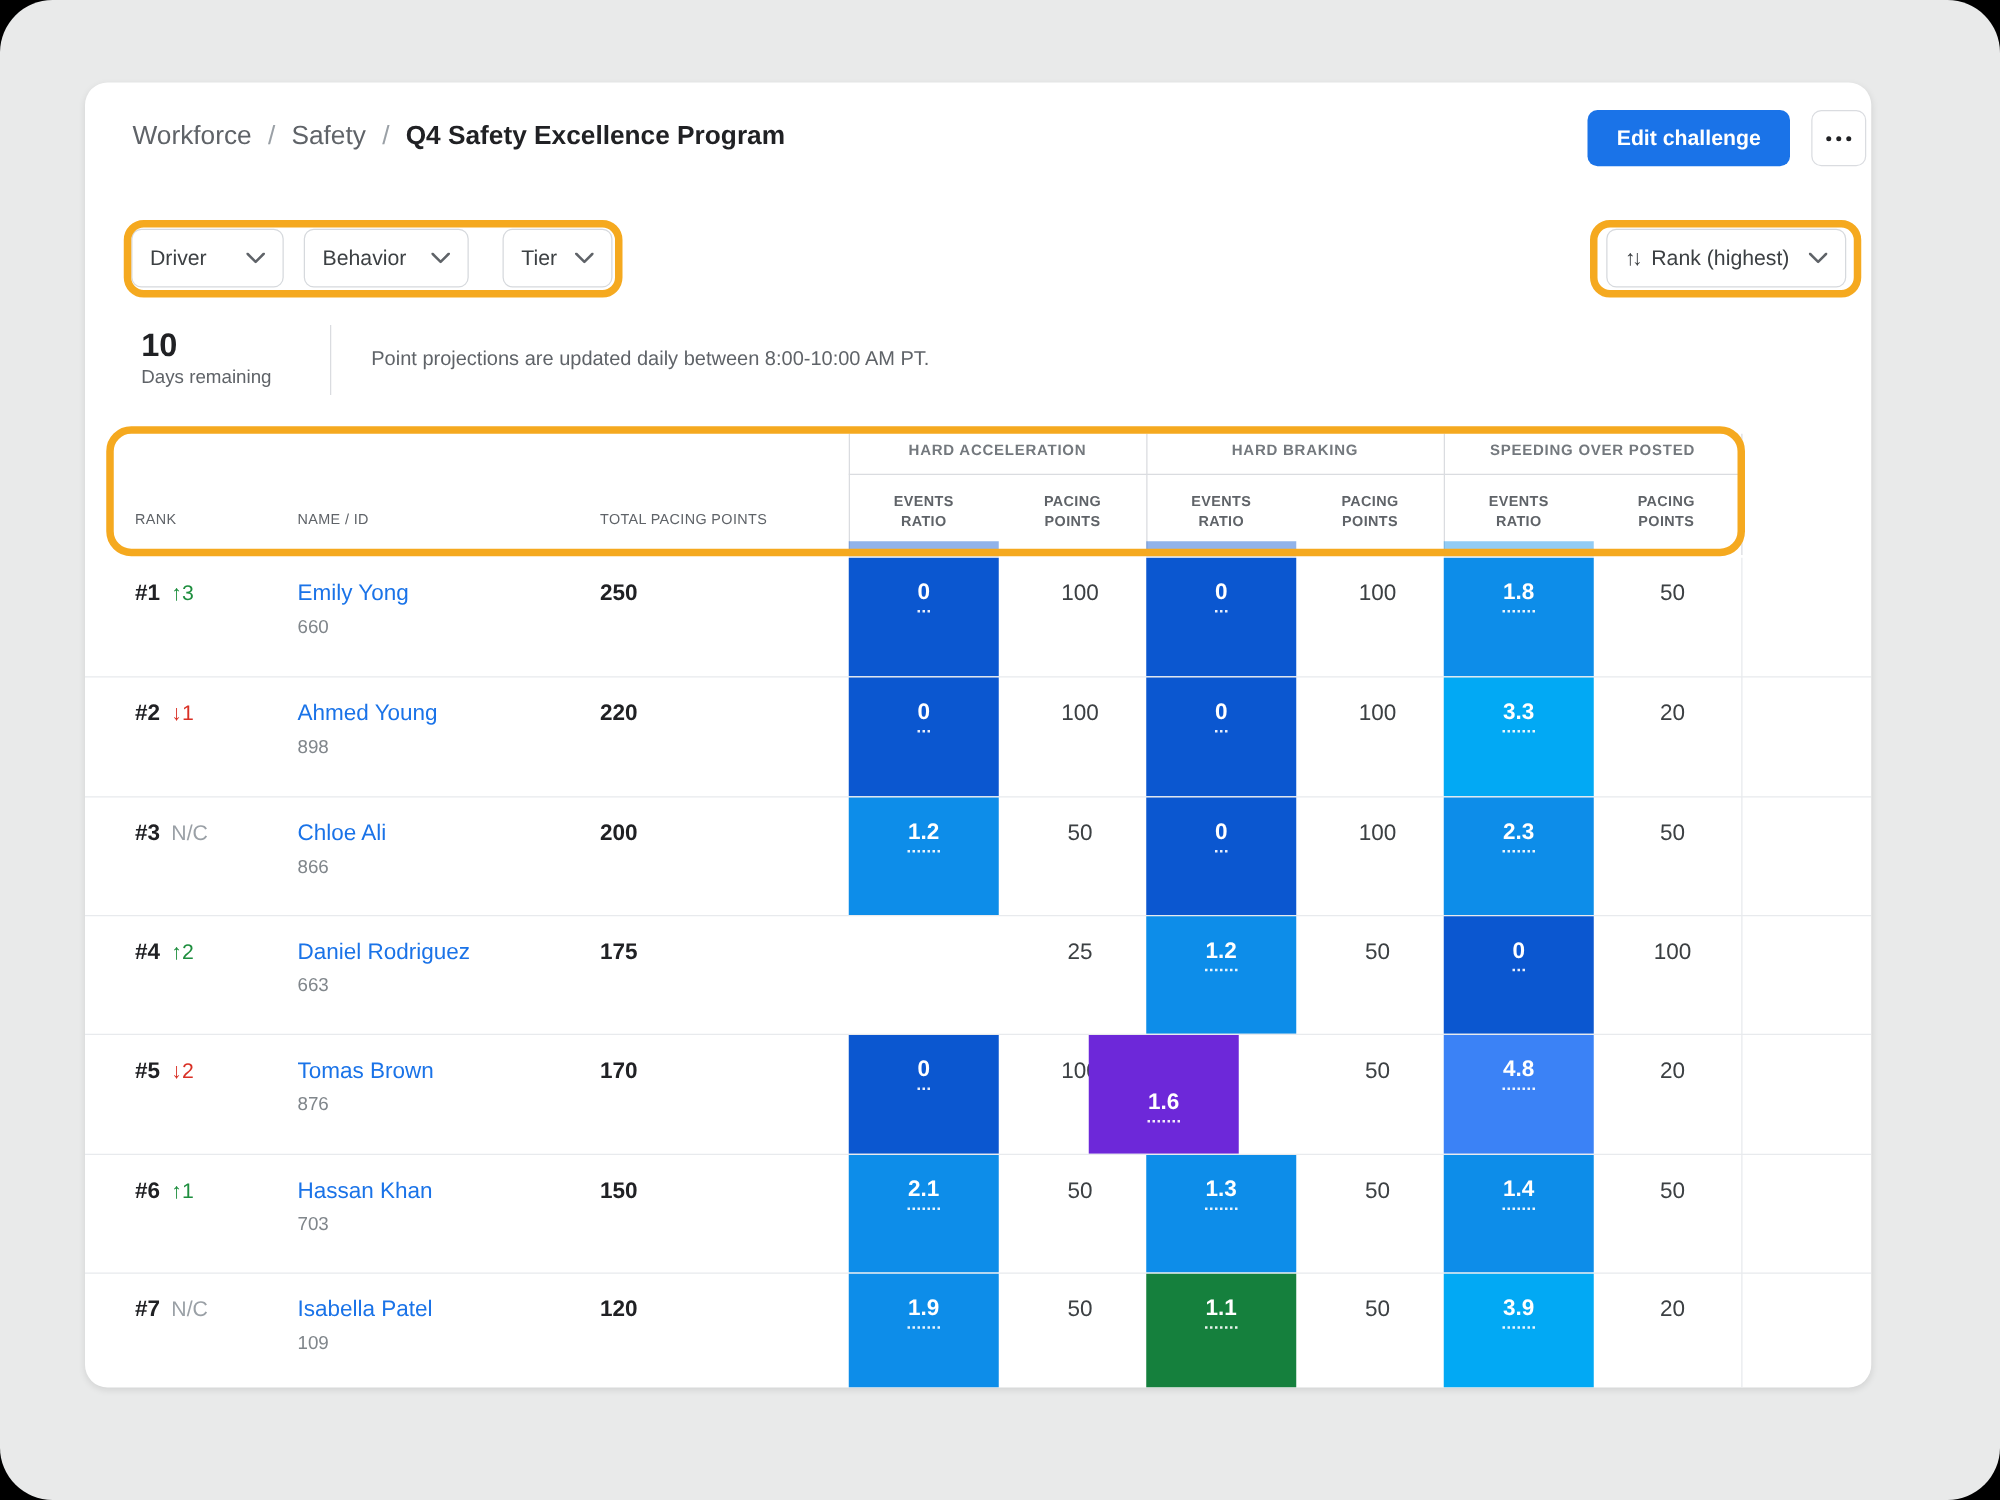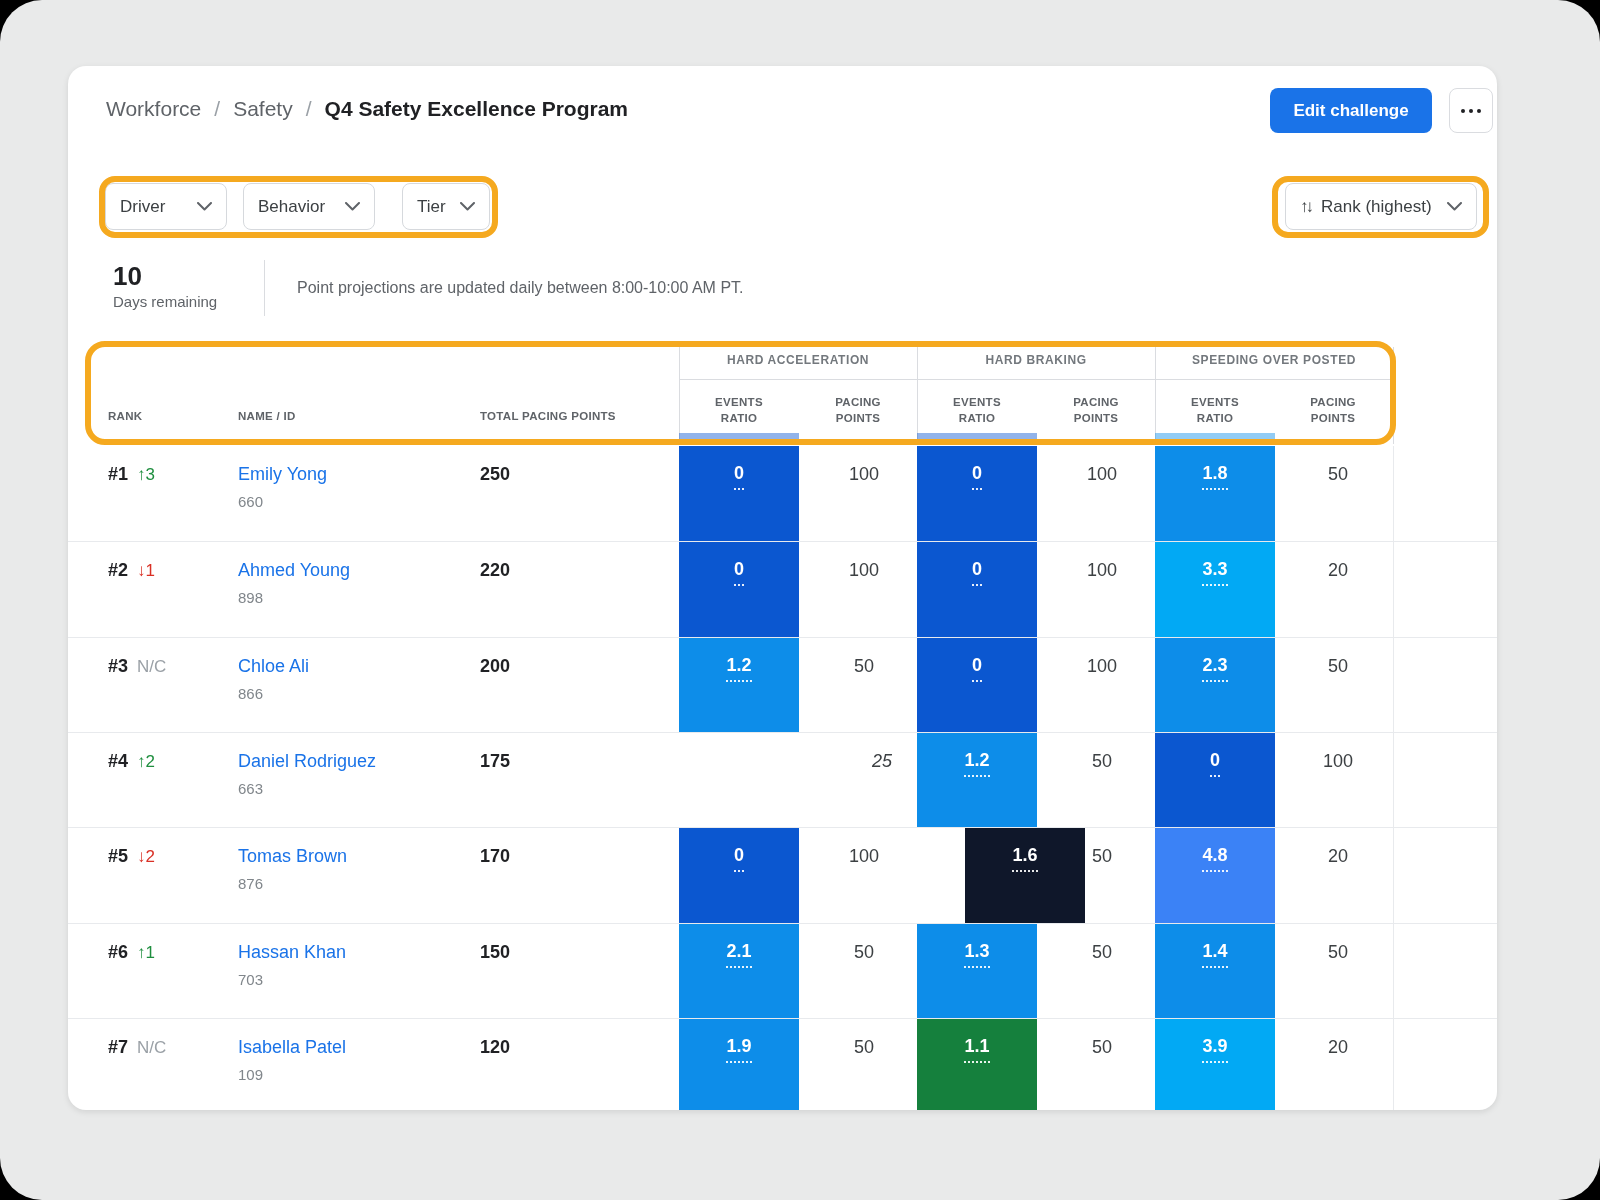--- a/index.html
+++ b/index.html
@@ -59,21 +59,21 @@
   .group-label { position:absolute; top:12px; width:238px; text-align:center;
     font-size:12px; font-weight:600; color:#73787d; letter-spacing:.6px; }
   .g0 { left:611px; } .g1 { left:849px; } .g2 { left:1087px; }
   .group-underline { position:absolute; left:611px; top:38px; width:714px; height:1px; background:#dadce0; }
   .hvd { position:absolute; top:6px; width:1px; height:97px; background:#dadce0; }
   .subhead { position:absolute; top:53px; font-size:11.5px; font-weight:600; color:#5f6368;
     letter-spacing:.3px; text-align:center; white-space:pre-line; line-height:16px; }
   .sh-r0 { left:611px; width:120px; } .sh-p0 { left:731px; width:118px; }
   .sh-r1 { left:849px; width:120px; } .sh-p1 { left:969px; width:118px; }
   .sh-r2 { left:1087px; width:120px; } .sh-p2 { left:1205px; width:120px; }
-  .lefthead { position:absolute; top:69px; font-size:11.5px; font-weight:700;
+  .lefthead { position:absolute; top:69px; font-size:11.5px; font-weight:400;
     color:#5f6368; letter-spacing:.3px;text-align:center; }
   .lh-rank { left:40px; } .lh-name { left:170px; } .lh-total { left:412px; }
   .col-strip { position:absolute; top:92px; height:12px; width:120px; opacity:.45; z-index:1; }
 
   
   .tbody { position:absolute; left:0; top:380px; width:1429px; height:664px; overflow:hidden; }
   .tbody .trailing-divider { position:absolute; left:1325px; top:0; width:1px; height:100%;
     background:#e8eaed; }
   .row { position:relative; width:1429px; height:95.35px; }
   .row + .row { border-top:1px solid #e8eaed; }
@@ -256,21 +256,21 @@
             <div class="pts-cell" style="left: 1205px;">50</div>
           </div>
           <div class="row">
             <div class="c-rank">
               <span class="rank-num">#4</span>
               <span class="move up">↑2</span>
             </div>
             <a class="c-name">Daniel Rodriguez</a>
             <div class="c-id">663</div>
             <div class="c-total">175</div>
-            <div class="pts-cell" style="left: 749px; font-style: italic;">25</div>
+            <div class="pts-cell" style="left: 731px;">25</div>
             <div class="ratio-cell" style="left: 849px; background: rgb(13, 141, 233);">
               <span class="ratio-val">1.2</span>
             </div>
             <div class="pts-cell" style="left: 969px;">50</div>
             <div class="ratio-cell" style="left: 1087px; background: rgb(11, 87, 208);">
               <span class="ratio-val">0</span>
             </div>
             <div class="pts-cell" style="left: 1205px;">100</div>
           </div>
           <div class="row">
@@ -278,21 +278,21 @@
               <span class="rank-num">#5</span>
               <span class="move down">↓2</span>
             </div>
             <a class="c-name">Tomas Brown</a>
             <div class="c-id">876</div>
             <div class="c-total">170</div>
             <div class="ratio-cell" style="left: 611px; background: rgb(11, 87, 208);">
               <span class="ratio-val">0</span>
             </div>
             <div class="pts-cell" style="left: 731px;">100</div>
-            <div class="ratio-cell" style="left: 897px; background: #0f172a;">
+            <div class="ratio-cell" style="left: 803px; background: #6d28d9; align-items: center;">
               <span class="ratio-val">1.6</span>
             </div>
             <div class="pts-cell" style="left: 969px;">50</div>
             <div class="ratio-cell" style="left: 1087px; background: #3b82f6;">
               <span class="ratio-val">4.8</span>
             </div>
             <div class="pts-cell" style="left: 1205px;">20</div>
           </div>
           <div class="row">
             <div class="c-rank">

